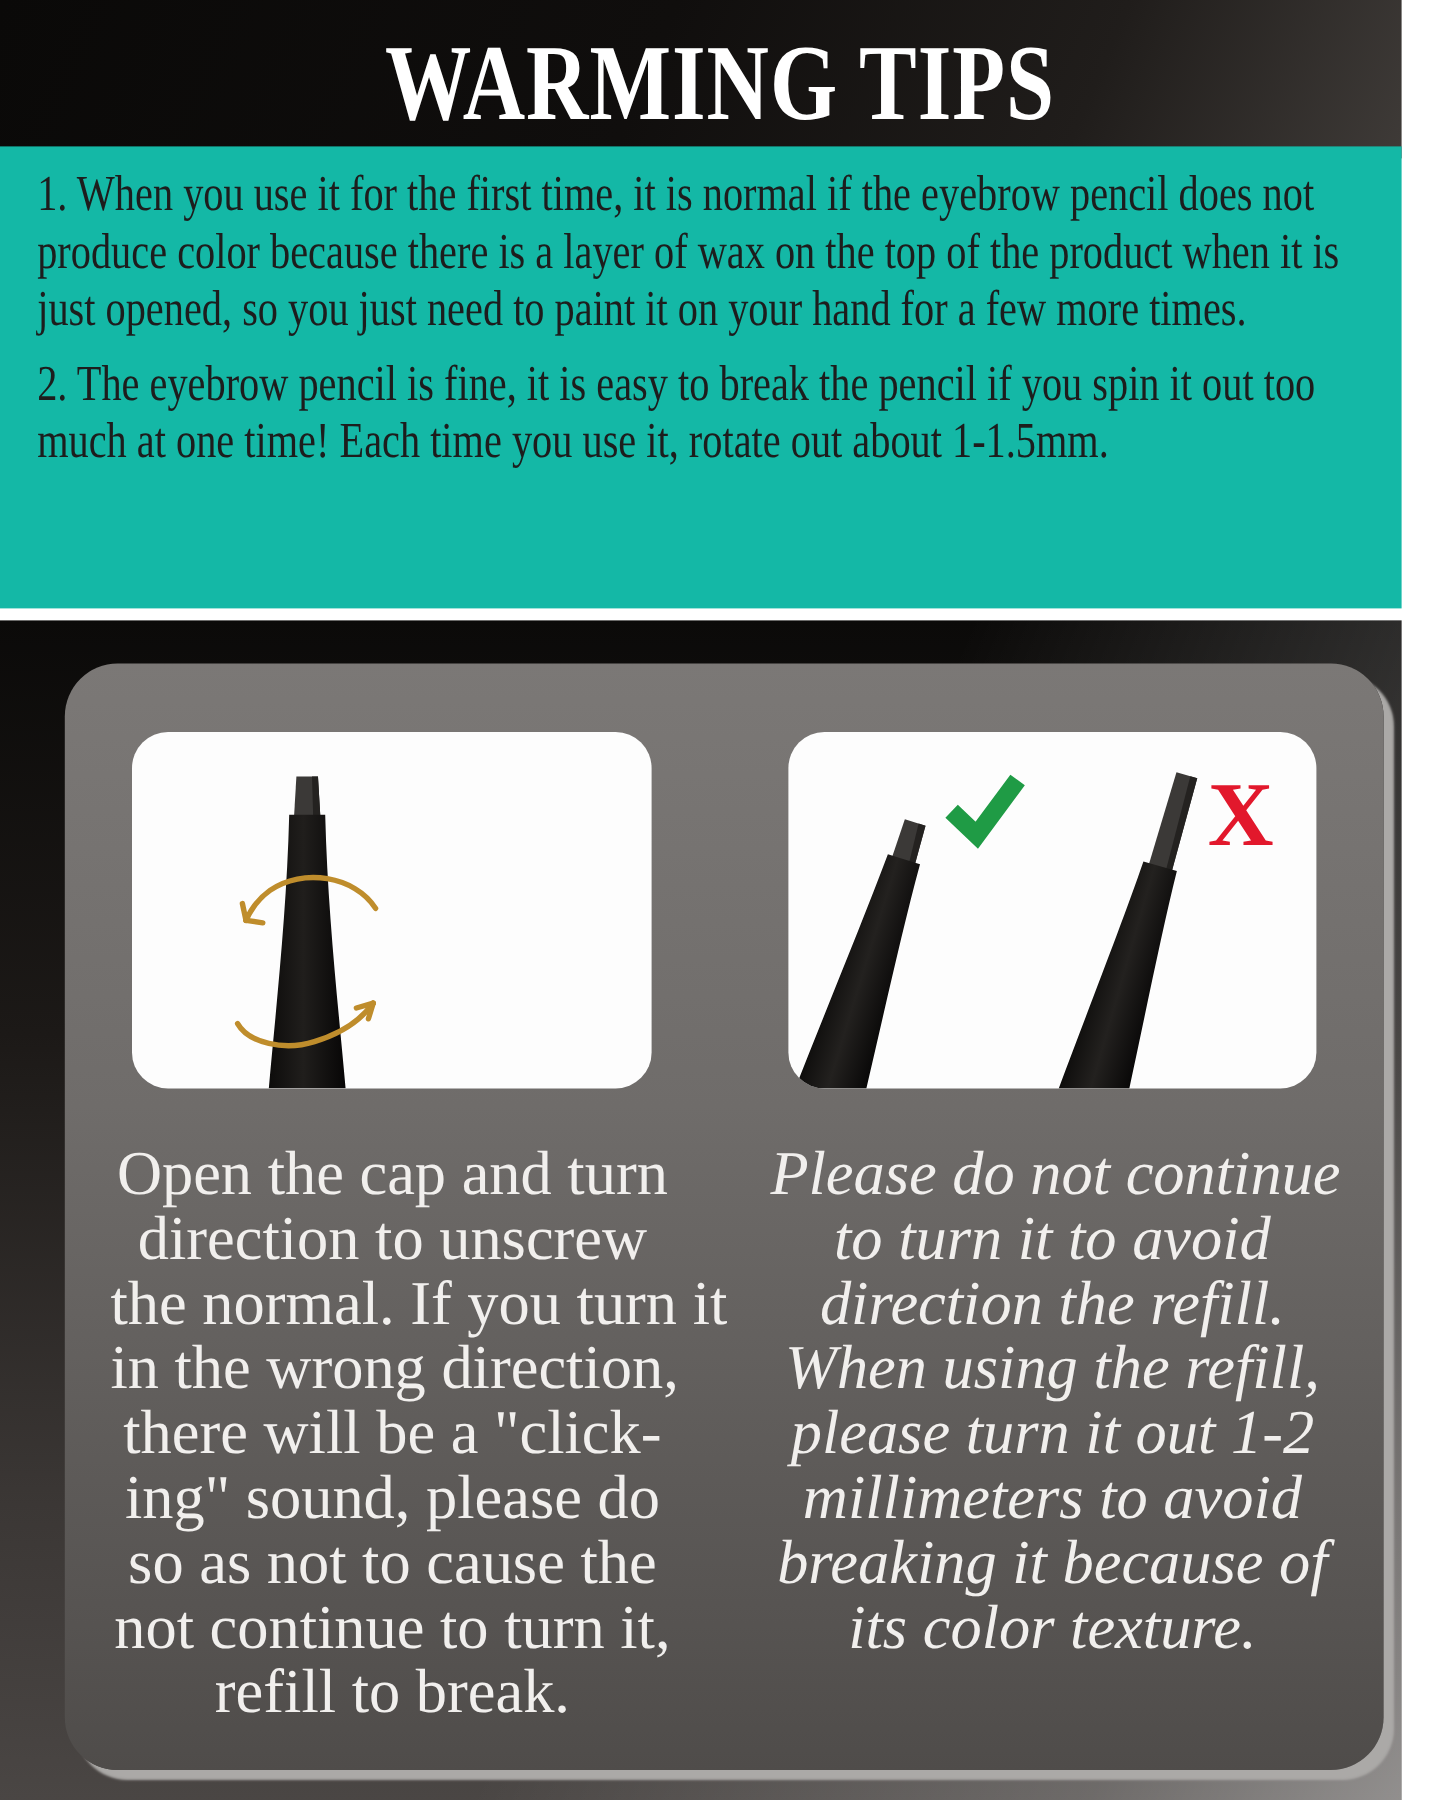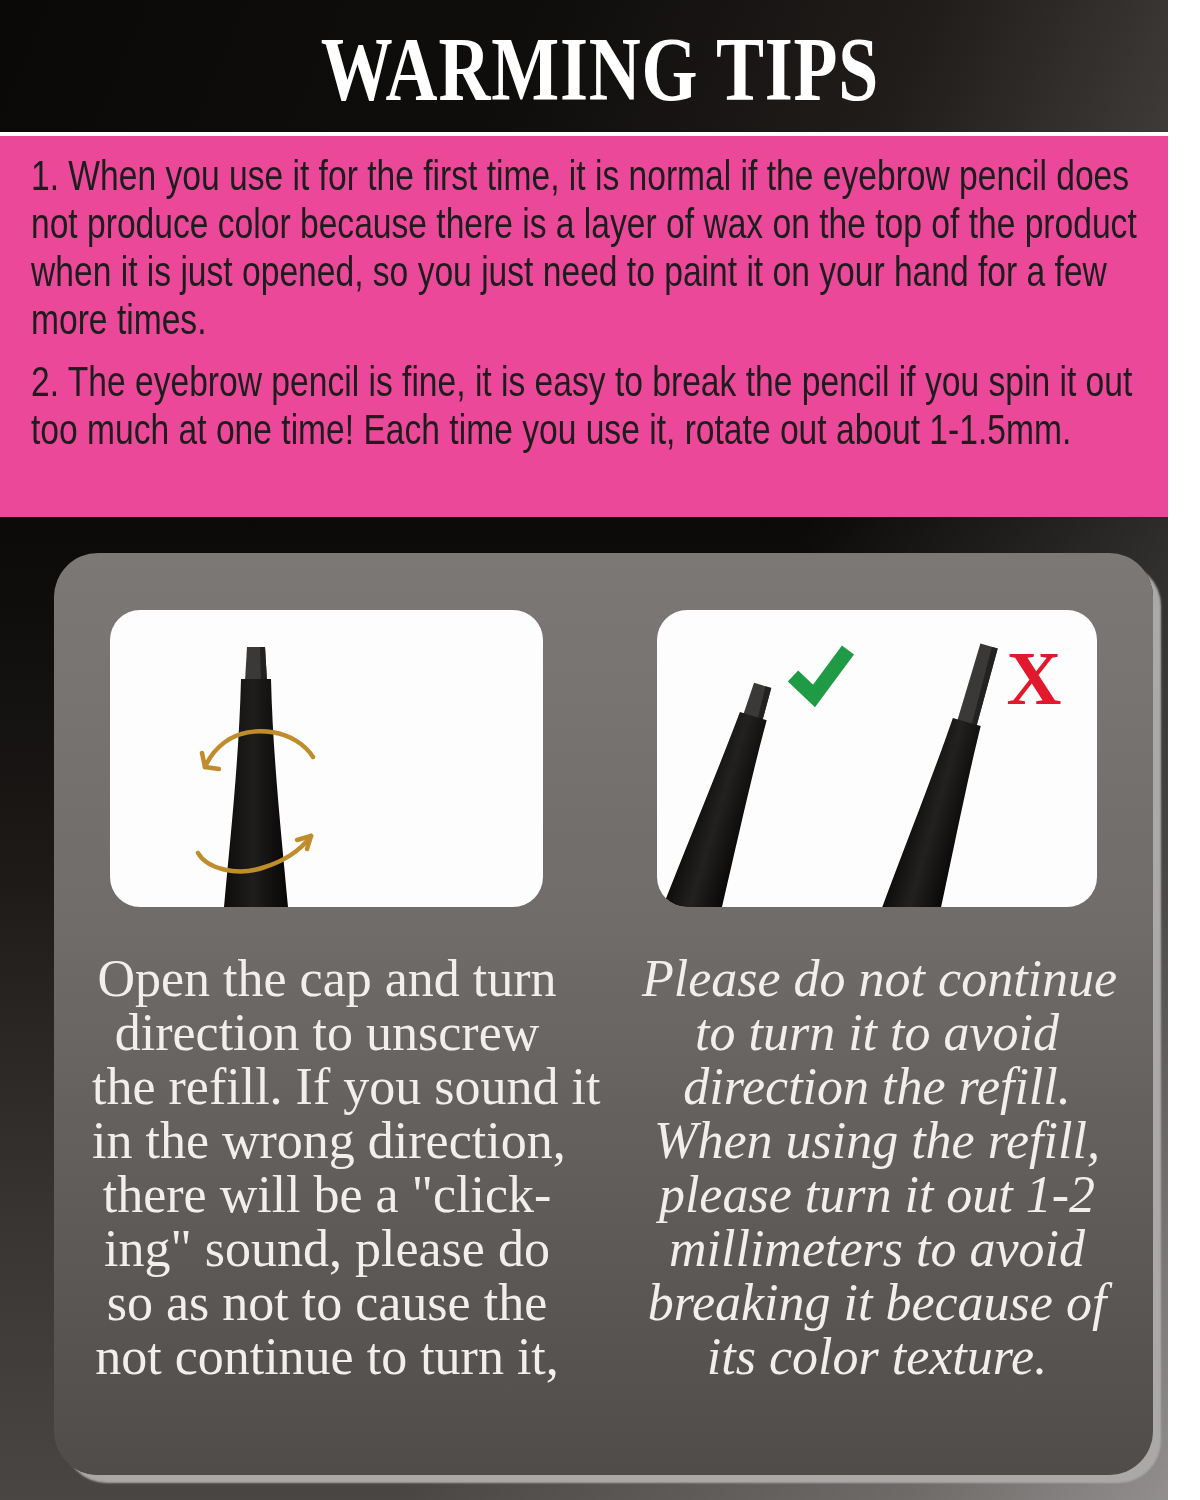--- a/index.html
+++ b/index.html
@@ -30,24 +30,25 @@
     letter-spacing: 1px;
     transform: scaleX(0.80);
     transform-origin: 50% 50%;
     white-space: nowrap;
     padding-top: 6px;
   }
 
   
   .intro {
     position: absolute;
-    left: 0; top: 136px;
+    left: 0; top: 122px;
     width: 1200px; height: 385px;
-    background: #ec4899;
+    background: #14b8a6;
     overflow: hidden;
+    font-family: Liberation Serif, serif;
   }
   .intro-text {
     width: 1425px;
     margin-left: 31px;
     padding-top: 16px;
     transform: scaleX(0.80);
     transform-origin: 0 0;
     color: #1d1d1d;
     font-size: 42px;
     line-height: 48px;
@@ -145,26 +146,27 @@
                 <path d="M88,243 C97,259 127,266 152,258 C172,252 190,241 201,226"></path>
                 <path d="M201,226 L187,230"></path>
                 <path d="M201,226 L197,239"></path>
               </g>
             </svg>
           </span>
         </div>
         <div class="col-text">
           <div class="line">Open the cap and turn</div>
           <div class="line">direction to unscrew</div>
-          <div class="line">the refill. If you sound it</div>
+          <div class="line">the normal. If you turn it</div>
           <div class="line">in the wrong direction,</div>
           <div class="line">there will be a "click-</div>
           <div class="line">ing" sound, please do</div>
           <div class="line">so as not to cause the</div>
           <div class="line">not continue to turn it,</div>
+          <div class="line">refill to break.</div>
         </div>
       </div>
 
       <div class="col col-right">
         <div class="card">
           <span>
             <svg width="440" height="297" viewBox="0 0 440 297" xmlns="http://www.w3.org/2000/svg">
               <defs>
                 <linearGradient id="bodyGrad2" x1="0" y1="0" x2="1" y2="0">
                   <stop offset="0" stop-color="#0d0c0b"></stop>

